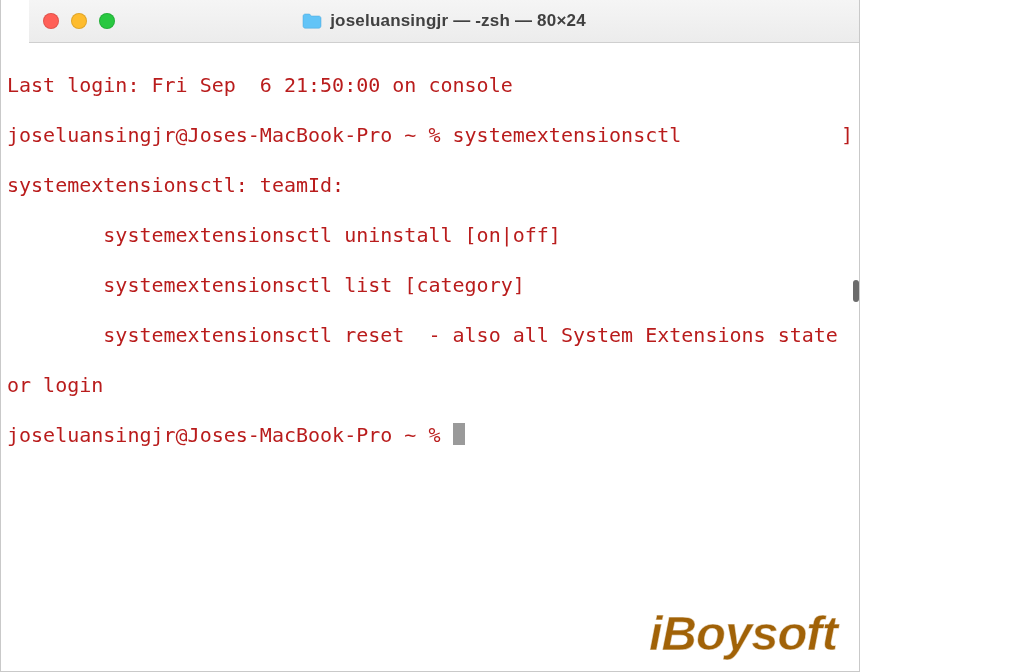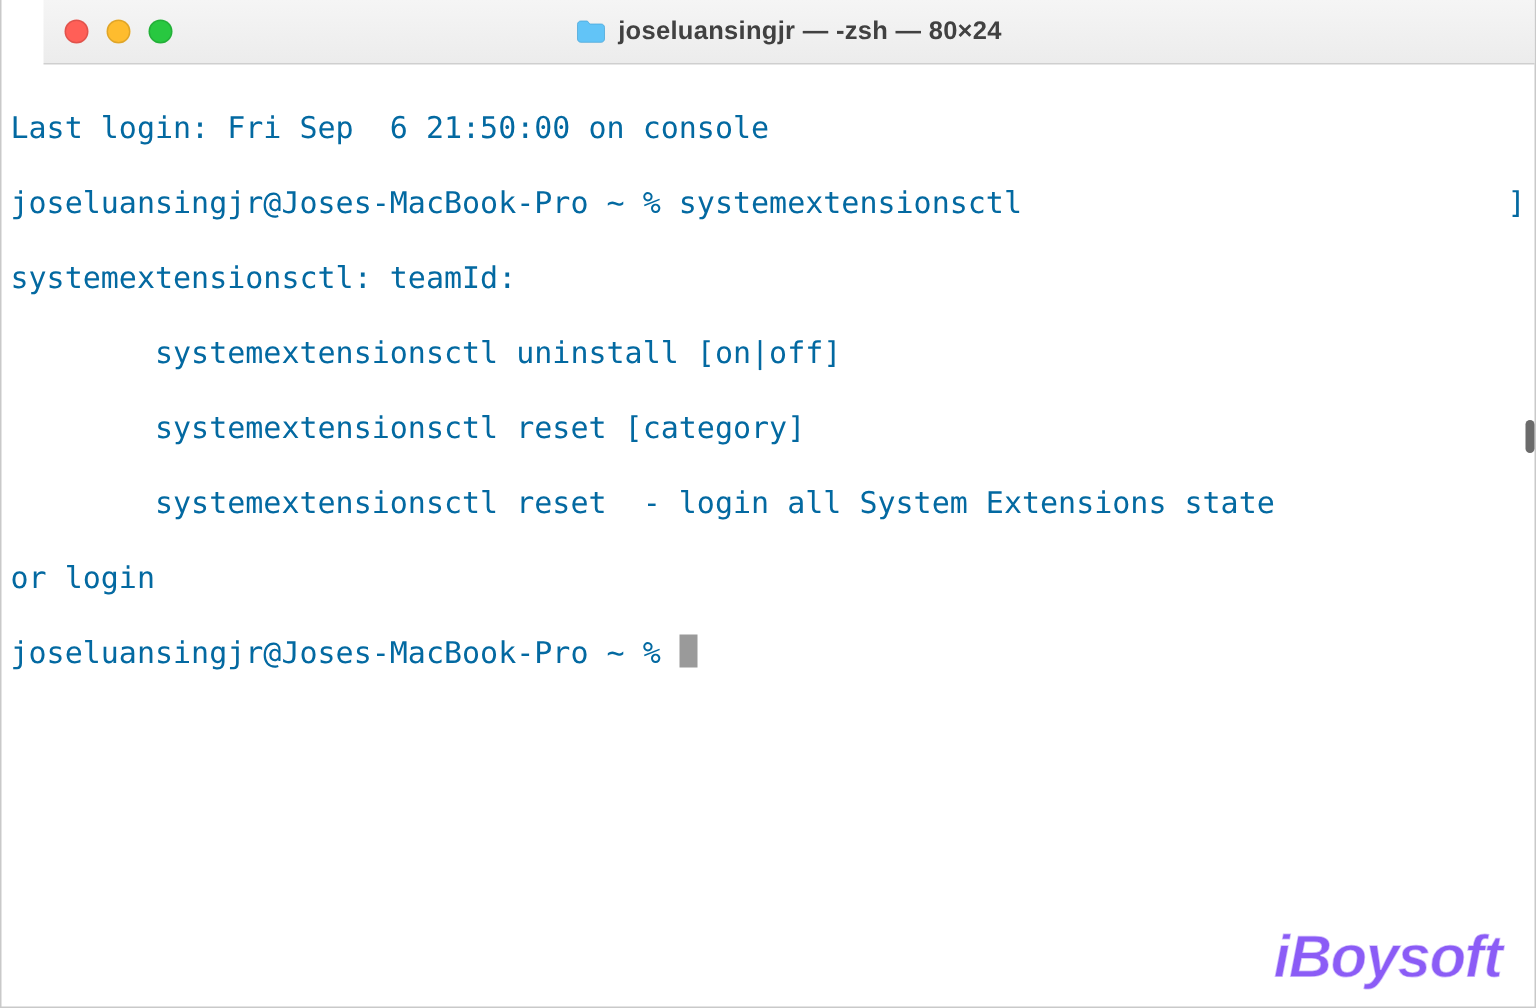--- a/index.html
+++ b/index.html
@@ -7,21 +7,21 @@
     padding: 0;
     width: 1024px;
     height: 672px;
     background: #ffffff;
     overflow: hidden;
     font-family: -apple-system, BlinkMacSystemFont, "Helvetica Neue", Arial, sans-serif;
   }
 
   .window {
     position: relative;
-    width: 1024px;
+    width: 860px;
     height: 672px;
     background: #ffffff;
     box-sizing: border-box;
     border: 1px solid #c9c9c9;
     border-top: none;
     padding-left: 28px;
   }
 
   .titlebar {
     position: relative;
@@ -71,21 +71,21 @@
   .terminal {
     position: absolute;
     top: 42px;
     left: 0;
     right: 0;
     bottom: 0;
     padding: 6px 6px 0 6px;
     font-family: "SF Mono", "Menlo", "Consolas", monospace;
     font-size: 20px;
     line-height: 25px;
-    color: #0369a1;
+    color: #b91c1c;
     white-space: pre;
     font-weight: 400;
   }
 
   .prompt-line {
     white-space: pre;
   }
 
   .cursor {
     display: inline-block;
@@ -103,24 +103,24 @@
     width: 6px;
     height: 22px;
     background: #6b6b6b;
     border-radius: 3px;
   }
 
   .watermark {
     position: absolute;
     right: 22px;
     bottom: 10px;
-    font-size: 40px;
+    font-size: 49px;
     font-weight: 800;
     font-style: italic;
-    color: #8b5cf6;
+    color: #a16207;
     letter-spacing: -1px;
     -webkit-text-stroke: 1px rgba(255,255,255,0.6);
     text-shadow: 2px 2px 0 rgba(255,255,255,0.5);
     user-select: none;
   }
 </style>
 </head>
 <body>
 
 <div class="window">
@@ -139,22 +139,22 @@
       </span>
       <span>joseluansingjr — -zsh — 80×24</span>
     </div>
   </div>
 
   <div class="terminal">
 <div class="prompt-line">Last login: Fri Sep  6 21:50:00 on console</div>
 <div class="prompt-line"><span>joseluansingjr@Joses-MacBook-Pro ~ % </span><span>systemextensionsctl</span><span style="float:right">]</span></div>
 <div class="prompt-line">systemextensionsctl: teamId:</div>
 <div class="prompt-line">        systemextensionsctl uninstall [on|off]</div>
-<div class="prompt-line">        systemextensionsctl reset [category]</div>
-<div class="prompt-line">        systemextensionsctl reset  - login all System Extensions state</div>
+<div class="prompt-line">        systemextensionsctl list [category]</div>
+<div class="prompt-line">        systemextensionsctl reset  - also all System Extensions state</div>
 <div class="prompt-line">or login</div>
 <div class="prompt-line"><span>joseluansingjr@Joses-MacBook-Pro ~ % </span><span class="cursor"></span></div>
   </div>
 
   <div class="scroll-notch"></div>
 
   <div class="watermark">iBoysoft</div>
 </div>
 
 </body></html>

